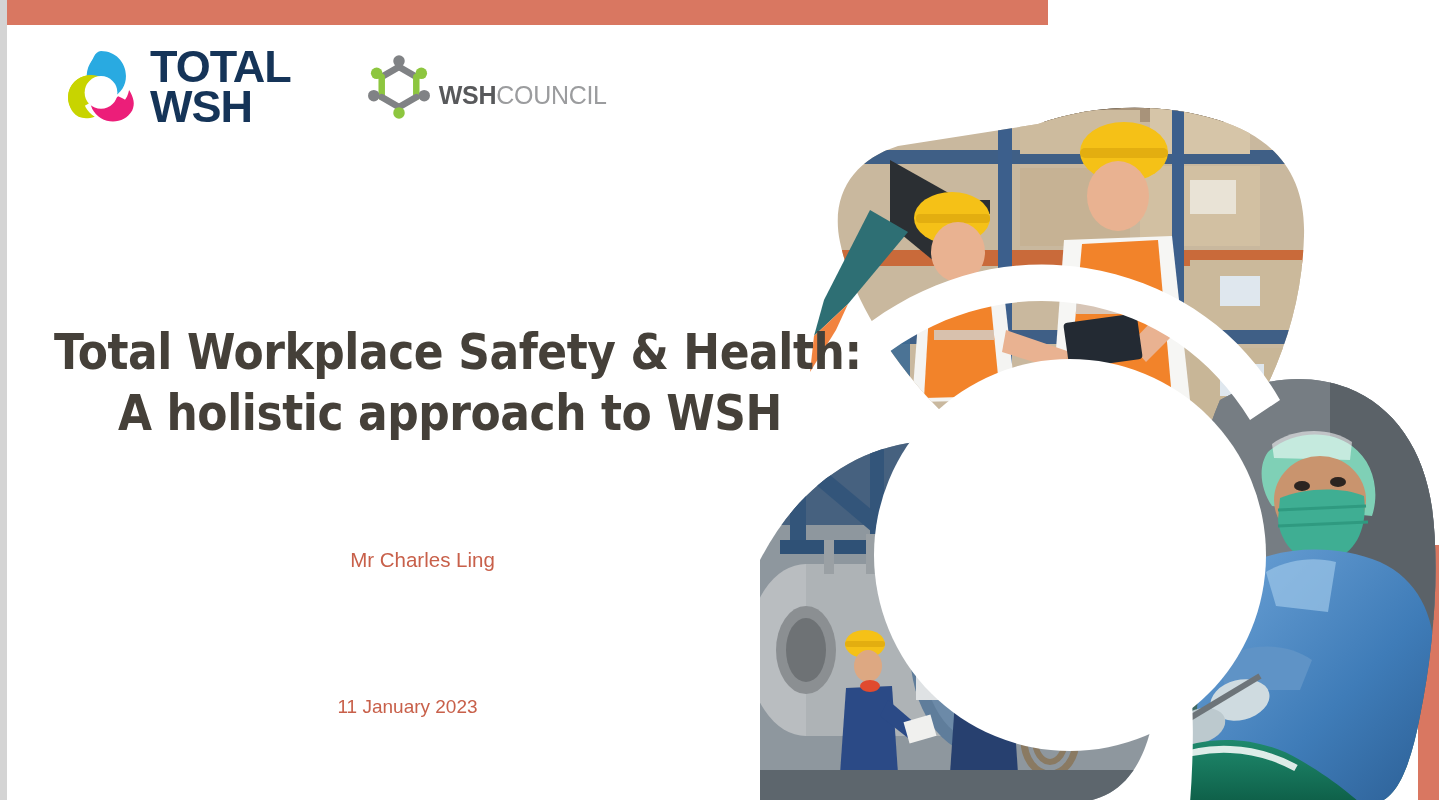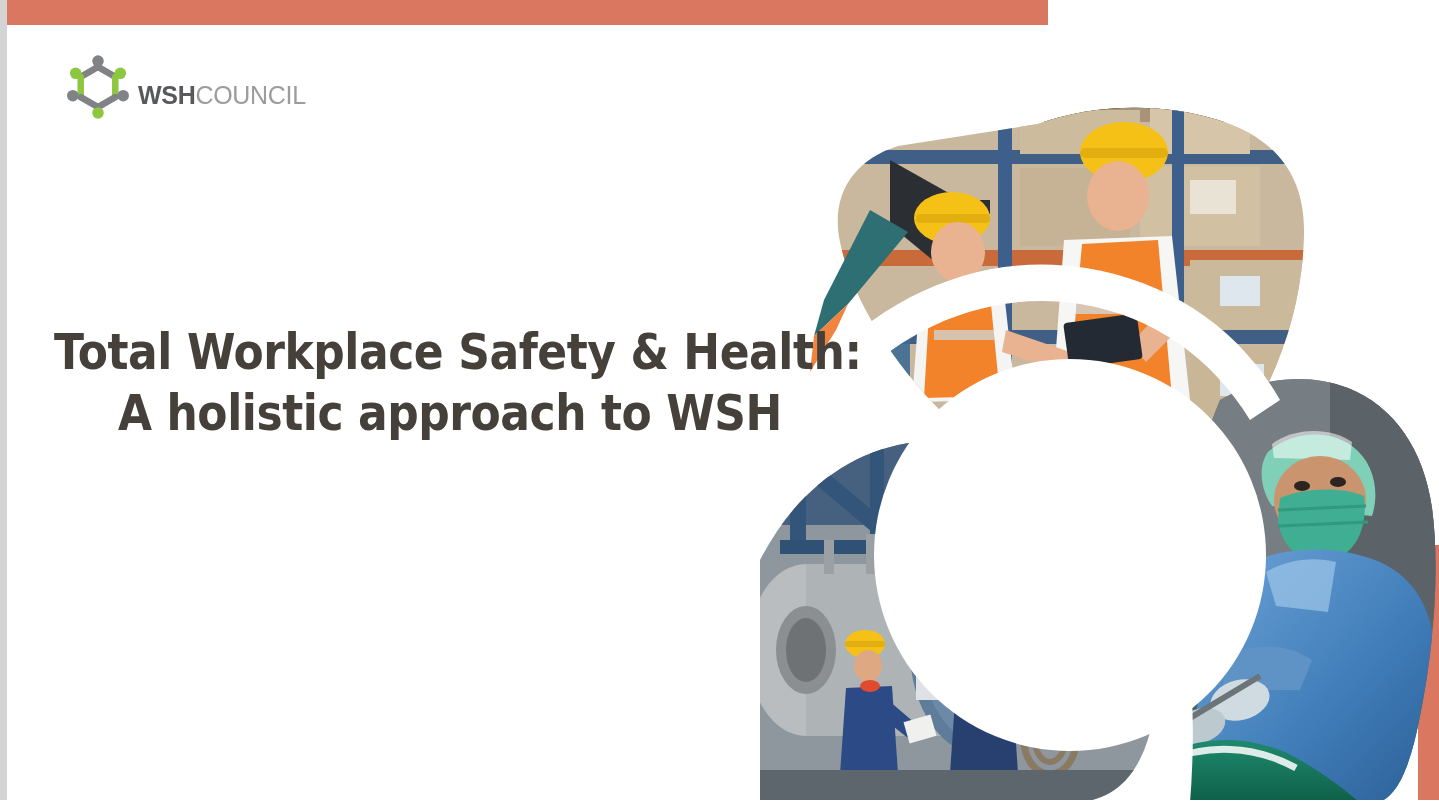--- a/index.html
+++ b/index.html
@@ -351,20 +351,41 @@
 
       <path d="M96,372 C168,290 268,252 366,268 C452,282 520,330 560,400
                L530,420 C492,358 434,316 360,304 C270,290 184,326 122,394 Z" fill="#ffffff"></path>
 
       <path d="M436,520 C470,600 478,700 470,803 L440,803 C448,700 440,604 408,528 Z" fill="#ffffff"></path>
     </svg>
   </div>
 
   <div class="logo-row">
 
+    <div class="logo-total">
+      <svg class="mark" viewBox="0 0 100 100">
+        <path d="M50,6 C66,6 78,18 78,34 C78,44 72,52 62,58
+                 C56,44 44,38 32,40 C30,26 38,12 50,6 Z" fill="#29aae1"></path>
+        <path d="M12,78 C4,64 8,48 20,40 C28,34 38,34 48,38
+                 C36,46 32,58 36,70 C24,78 18,80 12,78 Z" fill="#c8d400"></path>
+        <path d="M88,78 C80,92 64,94 52,88 C44,84 40,76 40,66
+                 C52,72 64,70 72,62 C82,66 88,70 88,78 Z" fill="#ec1e79"></path>
+        <path d="M50,4 C68,4 82,18 82,36 C82,48 76,58 64,64
+                 C70,54 70,42 62,34 C54,26 42,26 34,32 C38,16 42,4 50,4 Z" fill="#29aae1"></path>
+        <path d="M14,82 C4,68 6,50 20,40 C30,33 42,33 52,38
+                 C40,40 30,48 28,60 C26,72 32,82 42,88 C30,92 20,90 14,82 Z" fill="#c8d400"></path>
+        <path d="M90,80 C82,94 64,98 50,90 C40,84 35,74 36,62
+                 C42,72 52,78 64,76 C76,74 84,66 86,54 C92,64 94,72 90,80 Z" fill="#ec1e79"></path>
+        <circle cx="50" cy="57" r="21" fill="#ffffff"></circle>
+      </svg>
+      <span class="wordmark">
+        <span class="wm-top">TOTAL</span>
+        <span class="wm-bot">WSH</span>
+      </span>
+    </div>
 
     <div class="logo-wsh">
       <div class="top">
         <svg class="hex" viewBox="0 0 100 100">
           <g fill="none" stroke-width="9" stroke-linecap="round">
             <path d="M50,22 L26,36" stroke="#808285"></path>
             <path d="M74,36 L50,22" stroke="#808285"></path>
             <path d="M26,36 L26,64" stroke="#8dc63f"></path>
             <path d="M74,36 L74,64" stroke="#8dc63f"></path>
             <path d="M26,64 L50,78" stroke="#808285"></path>
@@ -384,19 +405,21 @@
     </div>
 
   </div>
 
   <div class="title-block">
     <span class="title-line">Total Workplace Safety &amp; Health:</span>
     <span class="title-line">A holistic approach to WSH</span>
   </div>
 
   <div class="presenter-block">
+    <span class="presenter-line">Mr Charles Ling</span>
   </div>
 
+  <div class="date-block">11 January 2023</div>
 
   <div class="frame-edge-left"></div>
   <div class="frame-edge-bottom"></div>
 
 </div>
 
 </body></html>

